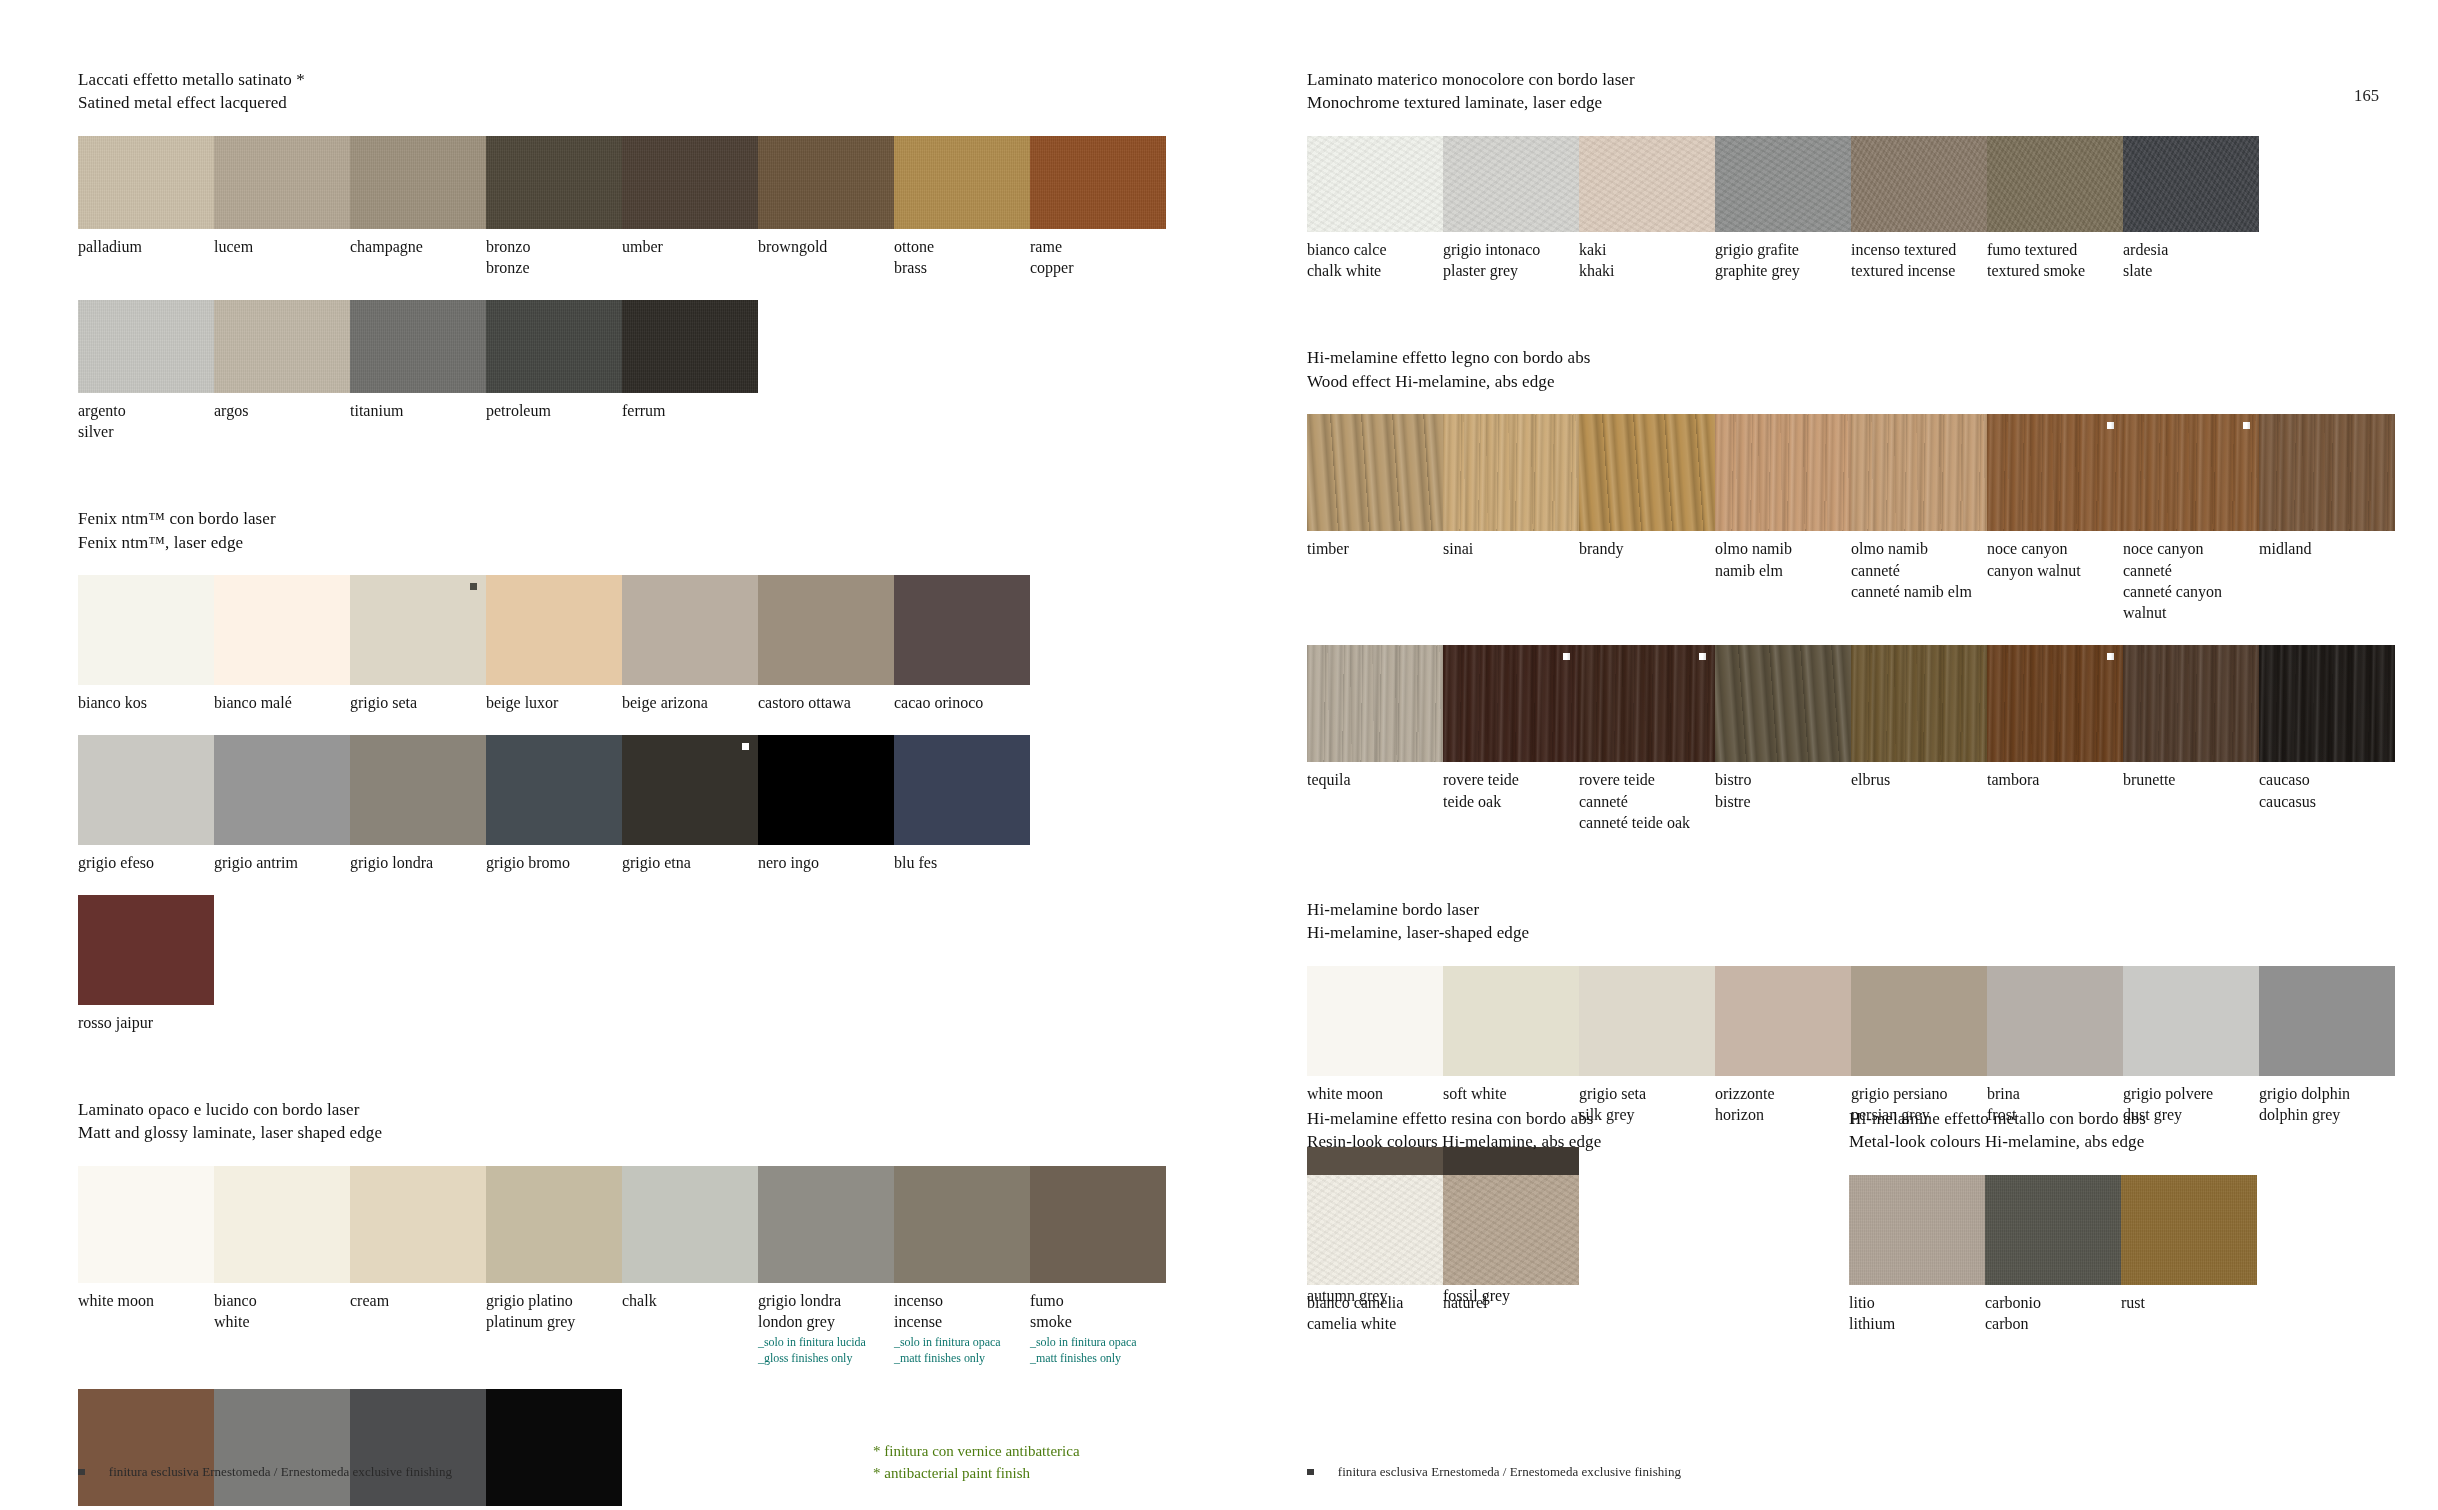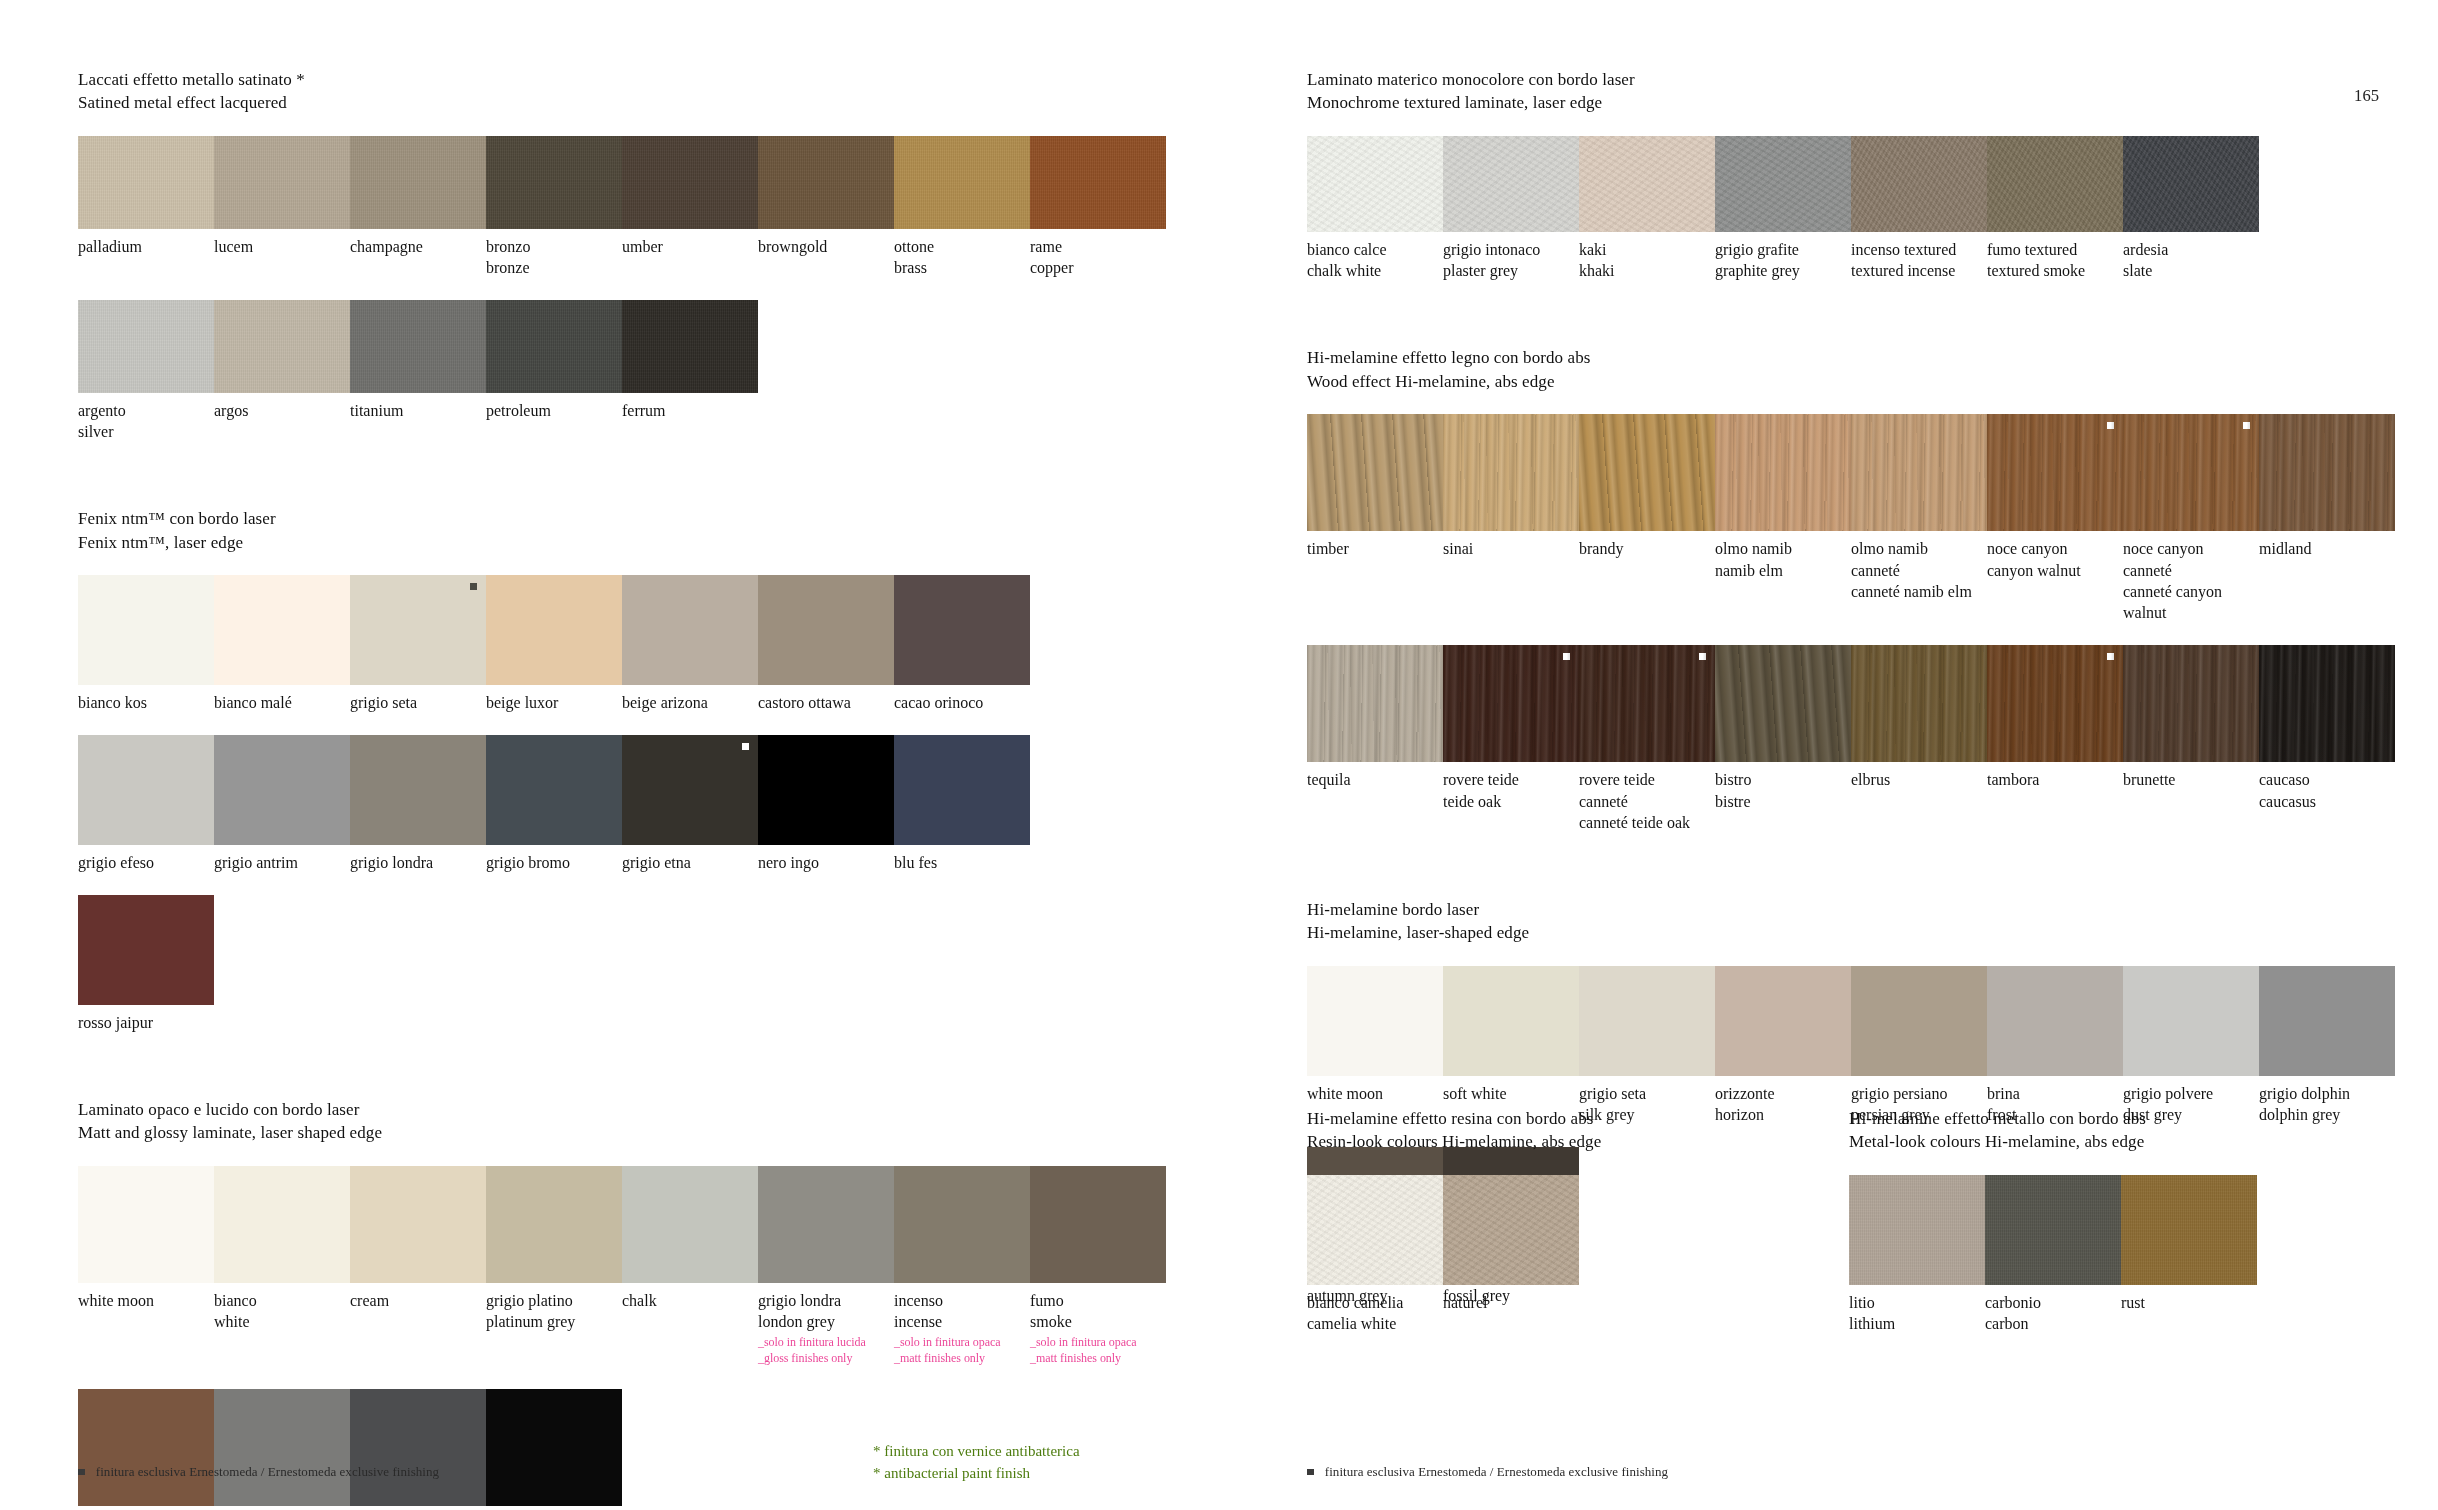--- a/index.html
+++ b/index.html
@@ -74,21 +74,21 @@
     font-size: 16px;
     line-height: 1.34;
     padding: 6.8px 9.8px 0 0;
     white-space: pre-line;
     color: #141414;
   }
   .sw-note {
     font-size: 12px;
     line-height: 1.33;
     white-space: pre-line;
-    color: #ec4899;
+    color: #0f766e;
     margin-top: 2.9px;
     letter-spacing: -0.05px;
   }
 
   .row-gap { height: 21.5px; }
   .sec-gap { height: 43px; }
 
   
   .page-num {
     position: absolute;
@@ -98,21 +98,21 @@
   }
 
   
   .footer {
     position: absolute;
     bottom: 31px;
     font-size: 13px;
     color: #2a2a2a;
     display: flex;
     align-items: center;
-    gap: 11px;
+    gap: 24px;
     letter-spacing: 0.05px;
   }
   .footer-left  { left: 78px; }
   .footer-right { left: 1307px; }
   .sq-bullet {
     width: 6.8px; height: 6.8px;
     background: #3a3a3a;
     display: inline-block;
   }
   .asterisk-note {

